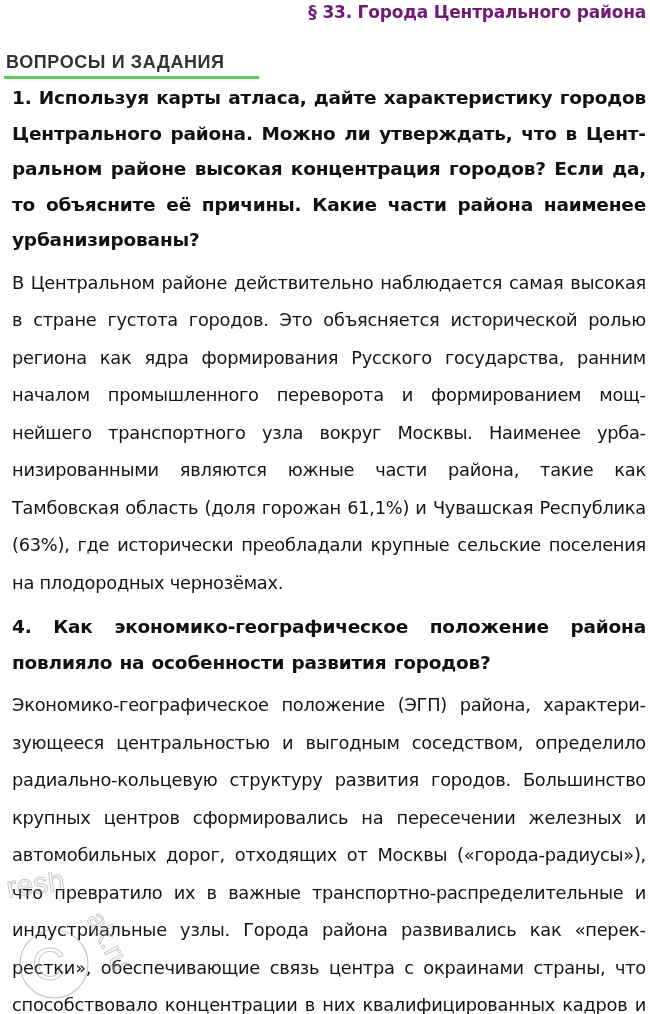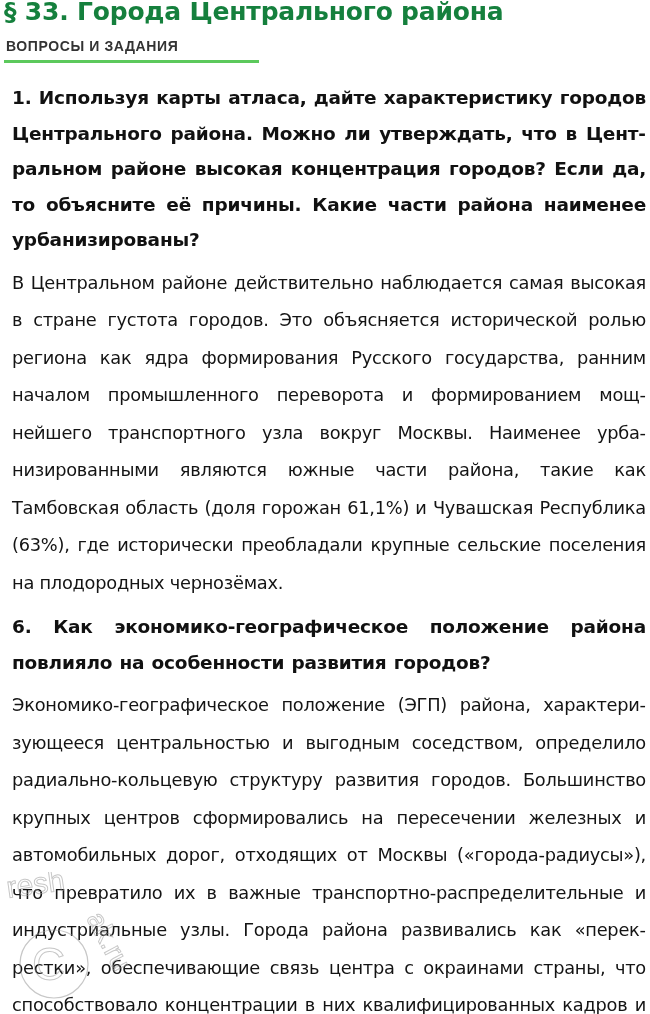--- a/index.html
+++ b/index.html
@@ -17,46 +17,47 @@
     }
     .page {
       position: absolute;
       left: 0;
       top: 0;
       width: 650px;
       padding: 0 4px 0 4px;
       box-sizing: border-box;
     }
     .page-title {
-      text-align: left;
+      text-align: right;
       font-weight: bold;
-      font-size: 25px;
+      font-size: 17px;
       line-height: 24px;
       margin: 0;
       padding-top: 0px;
       height: 28px;
       letter-spacing: -0.2px;
-      color: #15803d;
+      color: #701a75;
     }
     .section-label-wrap {
       margin-top: 8px;
       height: 30px;
       position: relative;
     }
     .section-label {
       display: inline-block;
       font-family: "Liberation Sans", sans-serif;
       font-weight: bold;
-      font-size: 14px;
+      font-size: 18px;
       letter-spacing: 0.6px;
       color: #333333;
       padding: 0 1px 4px 2px;
       border-bottom: 3px solid #5cc95c;
       line-height: 20px;
       width: 252px;
+      margin-top: 16px;
     }
     .question {
       font-weight: bold;
       font-size: 18.5px;
       line-height: 35.5px;
       text-align: justify;
       margin: 14px 0 0 8px;
       letter-spacing: -0.2px;
       word-spacing: 1px;
     }
@@ -88,21 +89,21 @@
 <div class="page">
   <h1 class="page-title">§ 33. Города Центрального района</h1>
 
   <div class="section-label-wrap">
     <span class="section-label">ВОПРОСЫ И ЗАДАНИЯ</span>
   </div>
 
   <p class="question">1. Используя карты атласа, дайте характеристику городов Центрального района. Можно ли утверждать, что в Цент­ральном районе высокая концентрация городов? Если да, то объясните её причины. Какие части района наименее урбанизированы?</p>
   <p class="answer">В Центральном районе действительно наблюдается самая высокая в стране густота городов. Это объясняется исторической ролью региона как ядра формирования Русского государства, ранним началом промышленного переворота и формированием мощ­нейшего транспортного узла вокруг Москвы. Наименее урба­низированными являются южные части района, такие как Тамбовская область (доля горожан 61,1%) и Чувашская Республика (63%), где исторически преобладали крупные сельские поселения на плодородных чернозёмах.</p>
 
-  <p class="question q2">6. Как экономико-географическое положение района повли­яло на особенности развития городов?</p>
+  <p class="question q2">4. Как экономико-географическое положение района повли­яло на особенности развития городов?</p>
   <p class="answer">Экономико-географическое положение (ЭГП) района, характери­зующееся центральностью и выгодным соседством, определило радиально-кольцевую структуру развития городов. Большинство крупных центров сформировались на пересечении железных и автомобильных дорог, отходящих от Москвы («города-радиусы»), что превратило их в важные транспортно-распределительные и индустриальные узлы. Города района развивались как «перек­рестки», обеспечивающие связь центра с окраинами страны, что способствовало концентрации в них квалифицированных кадров и наукоёмких производств.</p>
 </div>
 
 <svg class="watermark" viewBox="0 0 150 142" xmlns="http://www.w3.org/2000/svg">
   <g fill="none" stroke="#9a9a9a" stroke-width="1.2">
     <text x="6" y="26" font-family="Liberation Sans, sans-serif" font-size="30" fill="none" stroke="#9a9a9a" stroke-width="1" transform="rotate(-8 6 26)">resh</text>
     <text x="84" y="46" font-family="Liberation Sans, sans-serif" font-size="28" fill="none" stroke="#9a9a9a" stroke-width="1" transform="rotate(62 84 46)">ak.ru</text>
     <circle cx="52" cy="92" r="34"></circle>
     <text x="30" y="108" font-family="Liberation Sans, sans-serif" font-size="46" fill="none" stroke="#9a9a9a" stroke-width="1">C</text>
   </g>

